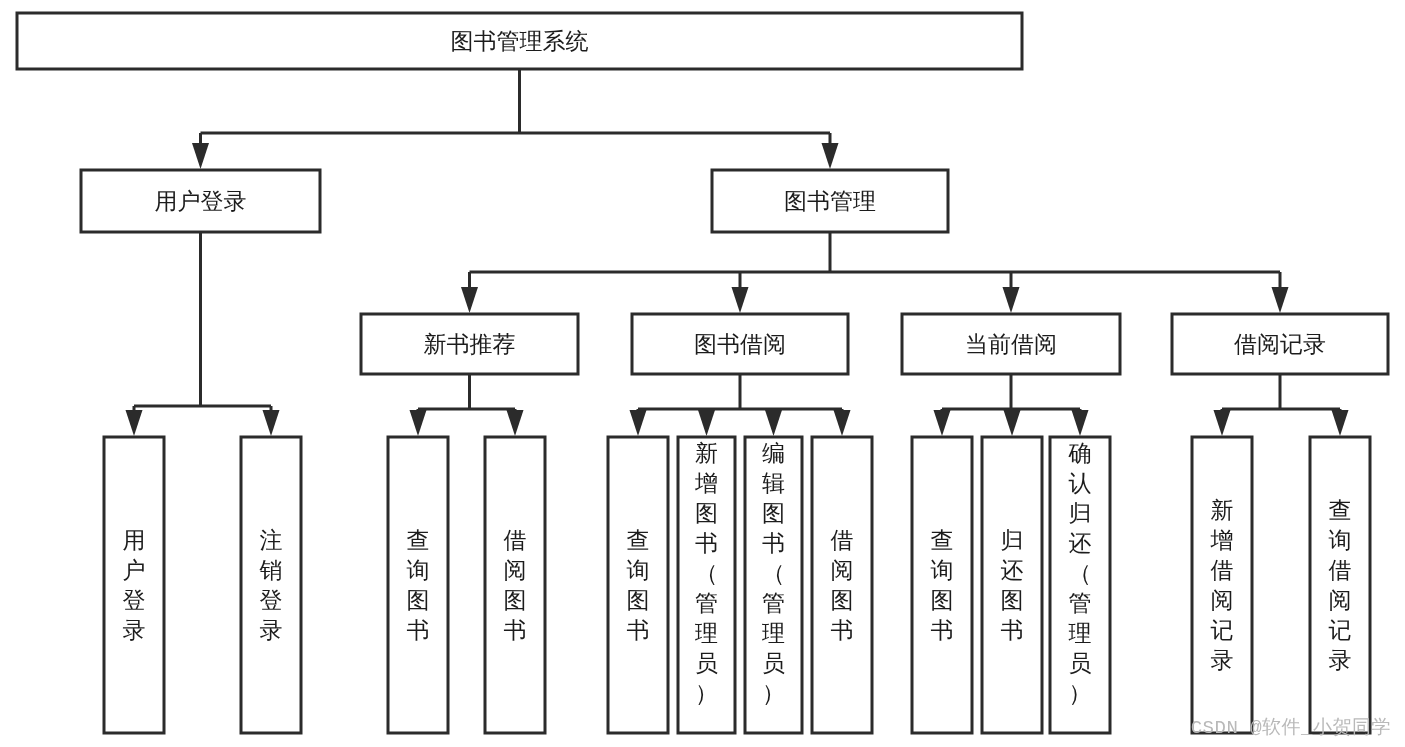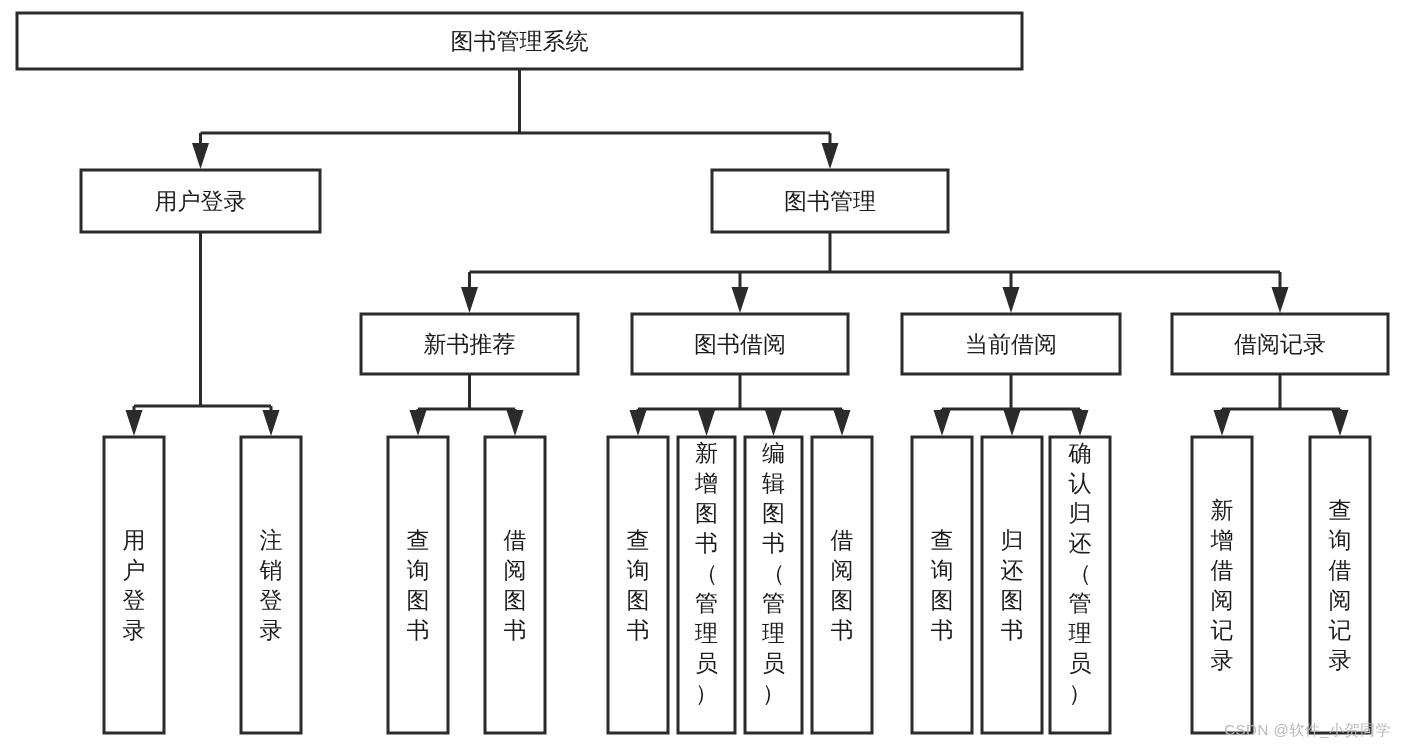--- a/index.html
+++ b/index.html
@@ -57,22 +57,22 @@
   .node-label-v {
     font-family: "DejaVu Sans", "Liberation Sans", sans-serif;
     font-size: 23px;
     fill: #1c1c1c;
     text-anchor: middle;
   }
   .watermark-text {
     position: absolute;
     right: 14px;
     bottom: 7px;
-    font-family: Liberation Sans, sans-serif;
-    font-size: 15px;
+    font-family: Liberation Mono, monospace;
+    font-size: 19px;
     color: #b9b9b9;
     white-space: nowrap;
     letter-spacing: 0.5px;
     user-select: none;
   }
 </style>
 </head>
 <body>
 
 <div id="diagram-root">

